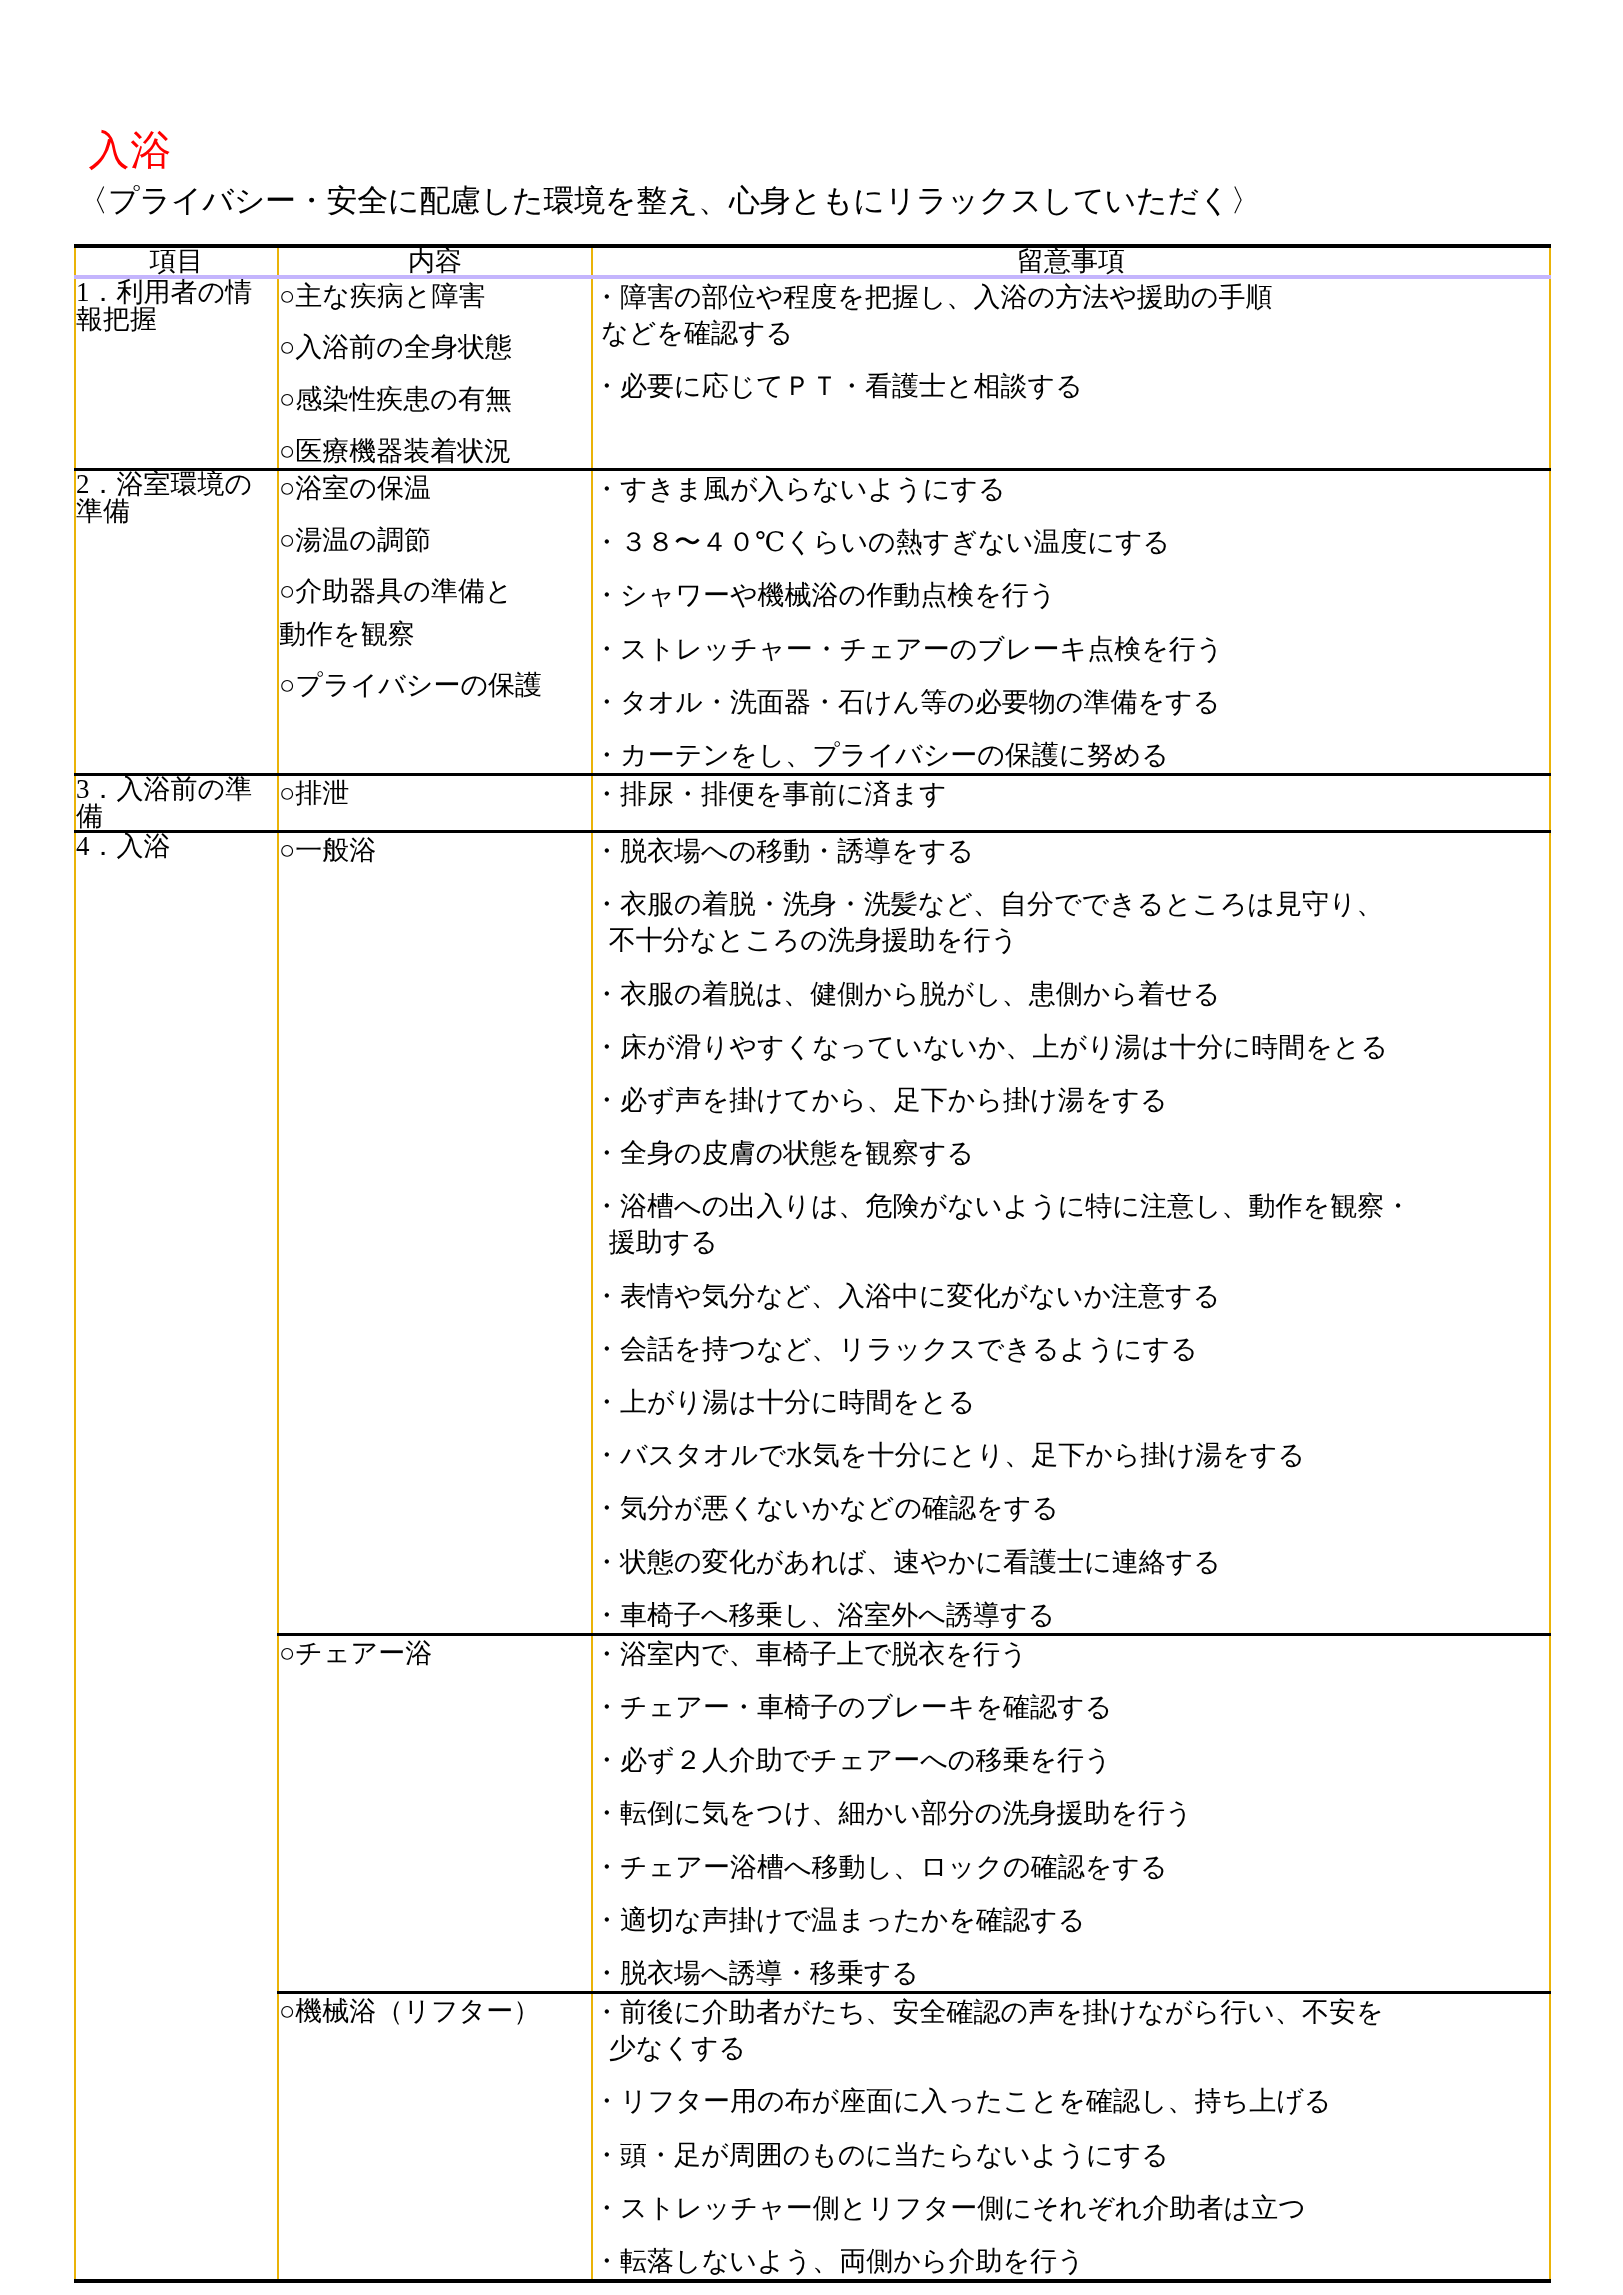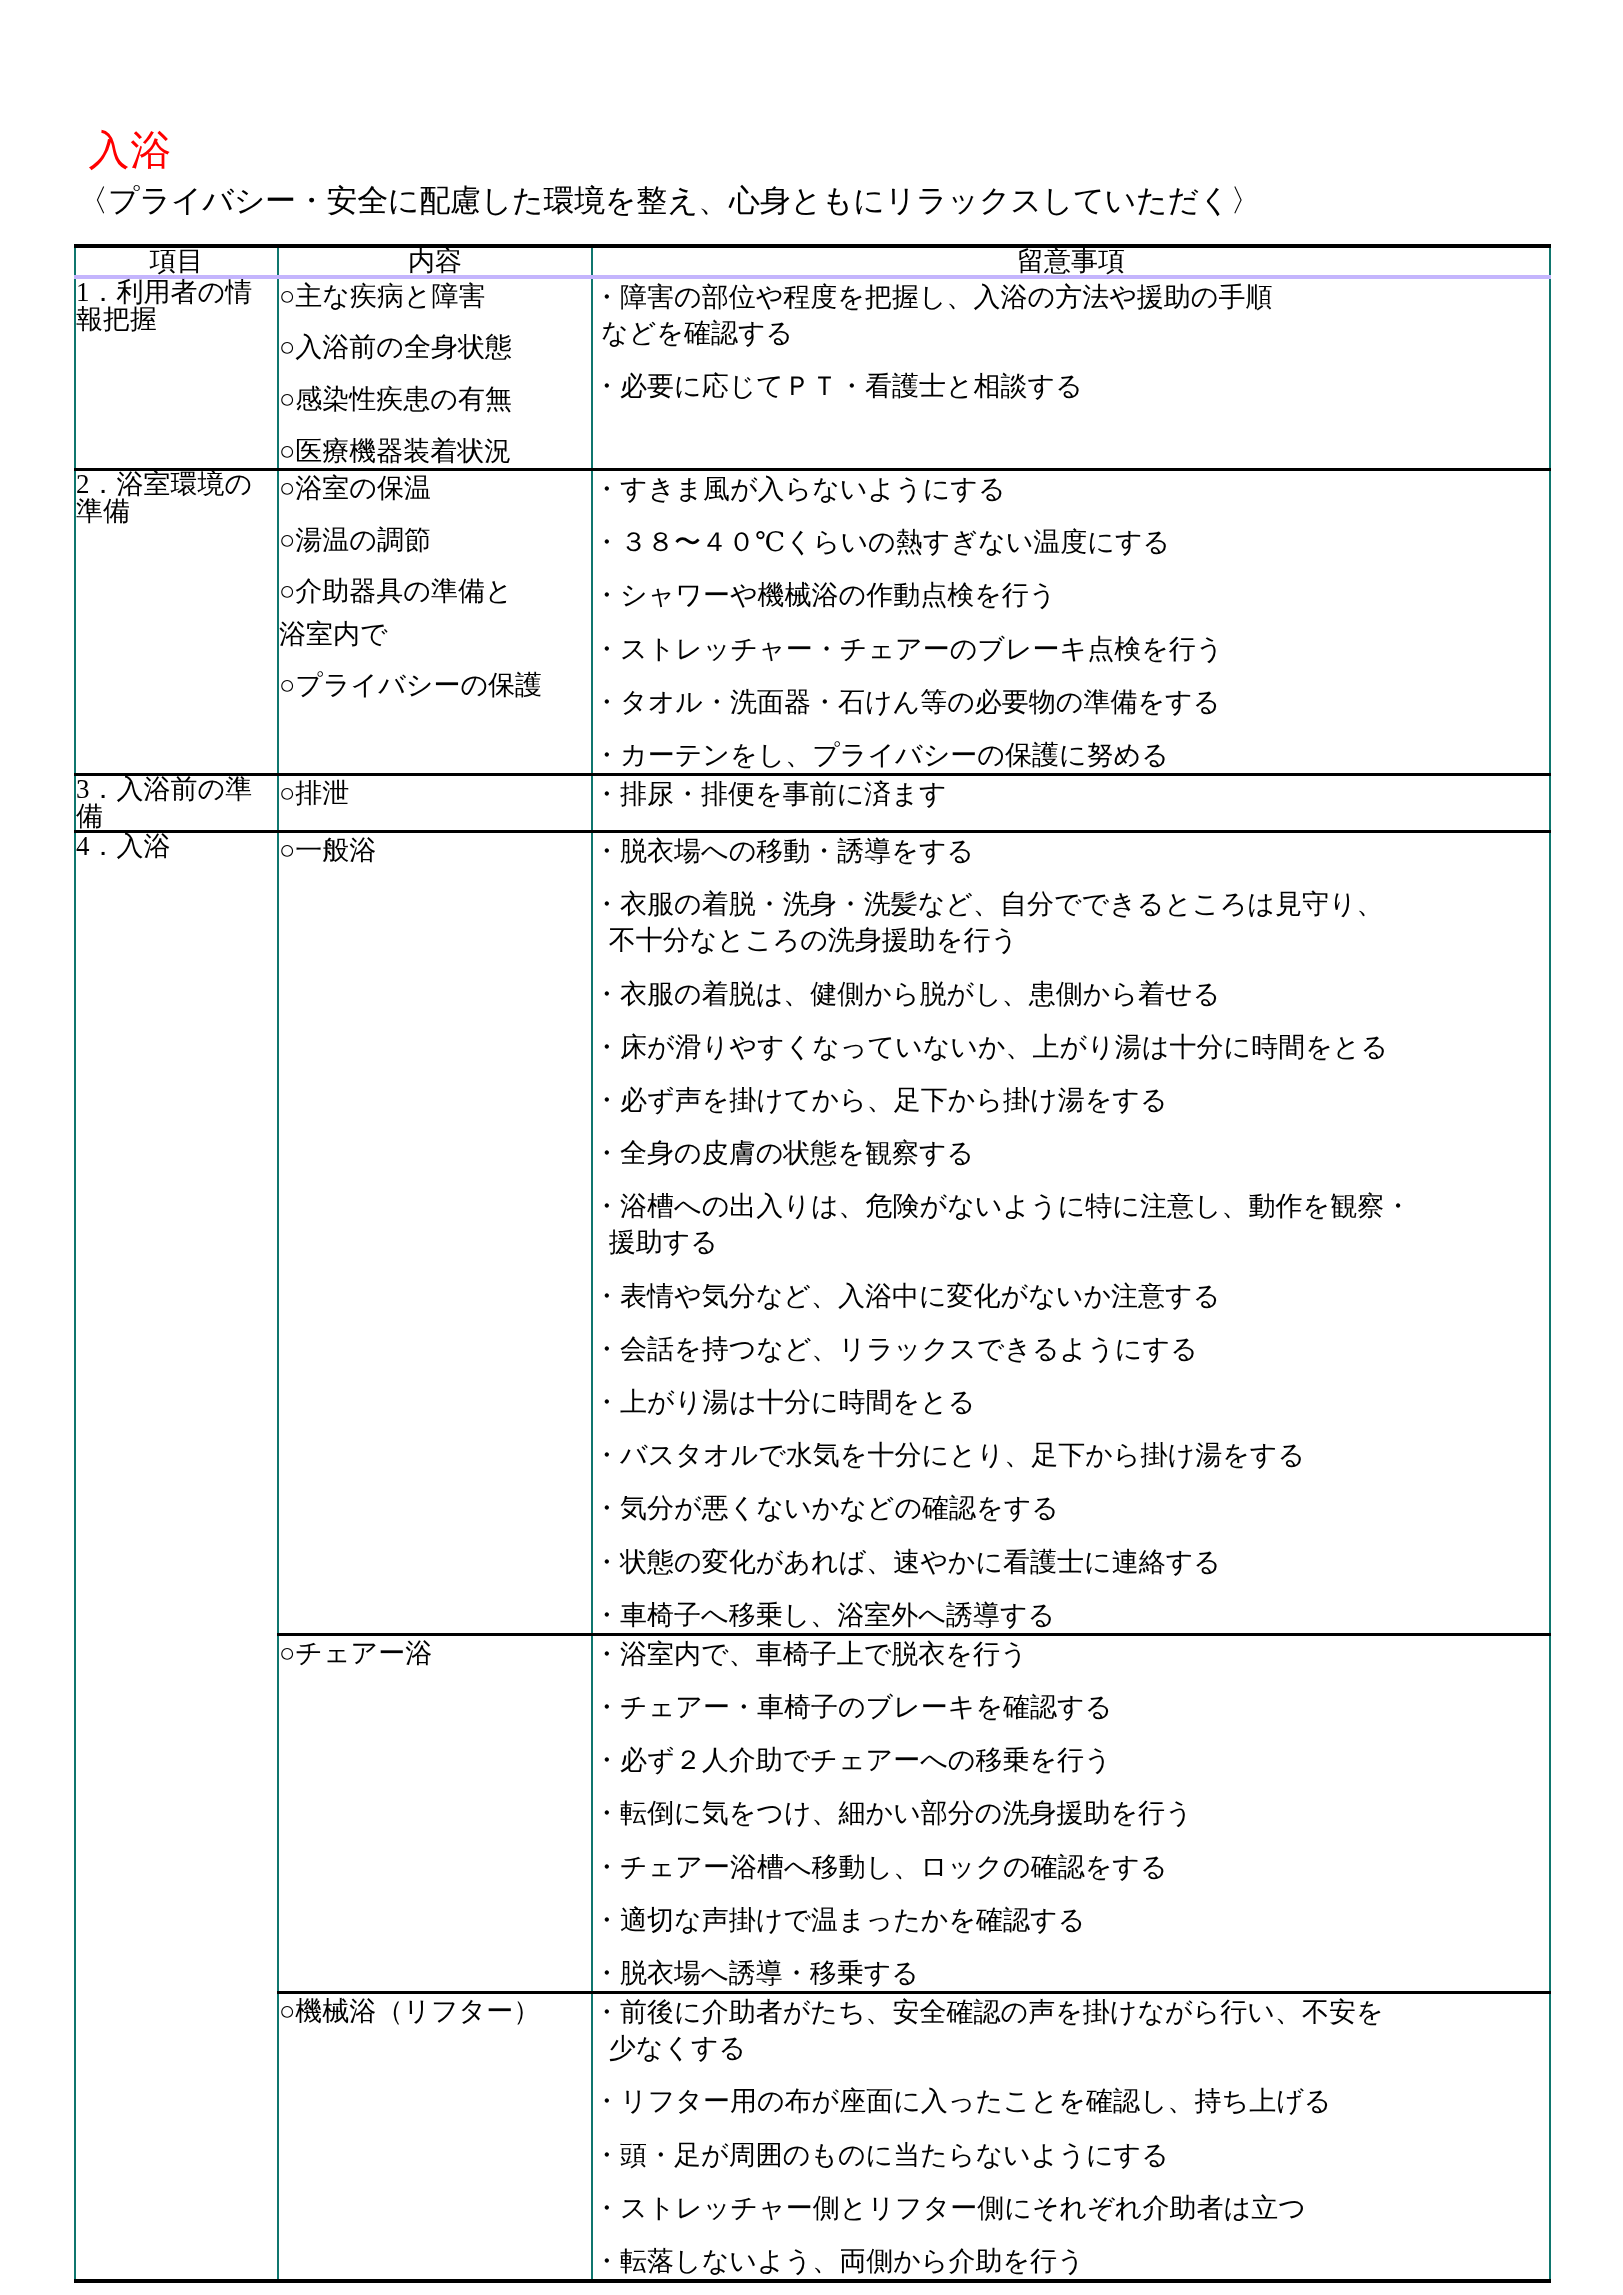--- a/index.html
+++ b/index.html
@@ -45,21 +45,21 @@
     border-bottom: 4.6px solid #000;
     border-left: 2.6px solid #000;
     border-right: 2.6px solid #000;
   }
   table.care-table col.c-item    { width: 203px; }
   table.care-table col.c-content { width: 314px; }
   table.care-table col.c-notes   { width: 958px; }
 
   table.care-table td,
   table.care-table th {
-    border: 2px solid #0f766e;
+    border: 2px solid #eab308;
     vertical-align: top;
     padding: 0;
     font-weight: normal;
     font-size: 27px;
     line-height: 1.0;
   }
   th.head-cell {
     text-align: center;
     padding: 5.2px 0 5.9px 0;
     border-bottom: 2px solid #000;
@@ -156,21 +156,21 @@
 
       <tr class="major-row">
         <td class="item-cell">
           <span class="item-text">2．浴室環境の準備</span>
         </td>
         <td class="content-cell">
           <ul class="plain-list">
             <li>○浴室の保温</li>
             <li>○湯温の調節</li>
             <li style="margin-bottom:7.9px">○介助器具の準備と</li>
-            <li>浴室内で</li>
+            <li>動作を観察</li>
             <li>○プライバシーの保護</li>
           </ul>
         </td>
         <td class="notes-cell">
           <ul class="plain-list notes-list">
             <li>・すきま風が入らないようにする</li>
             <li>・３８〜４０℃くらいの熱すぎない温度にする</li>
             <li>・シャワーや機械浴の作動点検を行う</li>
             <li>・ストレッチャー・チェアーのブレーキ点検を行う</li>
             <li>・タオル・洗面器・石けん等の必要物の準備をする</li>

